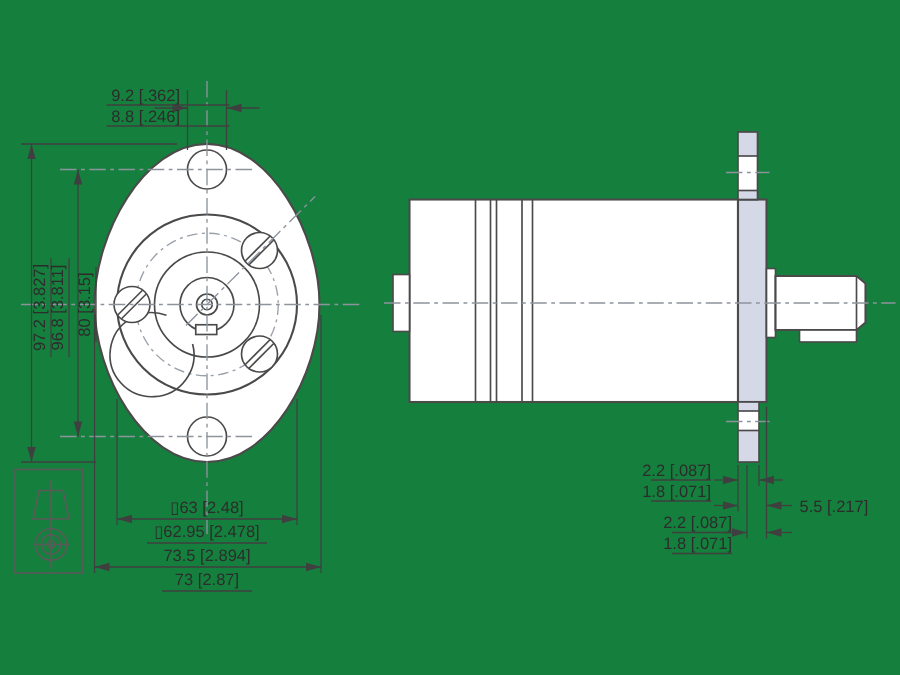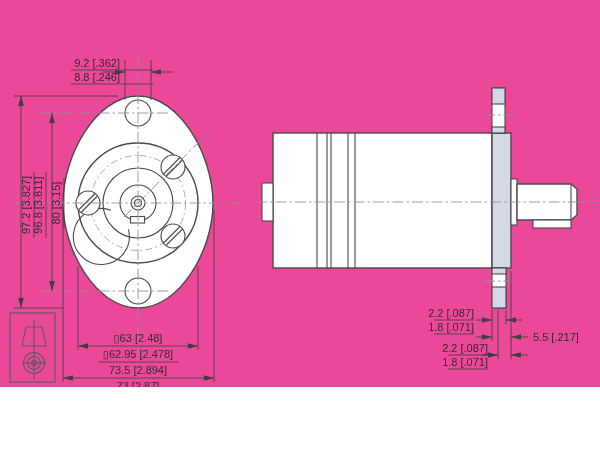--- a/index.html
+++ b/index.html
@@ -1,17 +1,17 @@
 <!DOCTYPE html>
 <html><head>
 <meta charset="utf-8">
 <style>
   html,body{margin:0;padding:0;background:#fff;}
   #canvas{
-    position:relative;width:600px;height:387px;background:#ec4899;
+    position:relative;width:600px;height:450px;background:#15803d;
     font-family:"Liberation Sans", sans-serif;overflow:hidden;
   }
   svg text{
     font-family:"Liberation Sans", sans-serif;
     font-size:11px;fill:#2c2c2c;
   }
   .outline{stroke:#4a4a4a;stroke-width:1.4;fill:none;}
   .outline-thin{stroke:#4a4a4a;stroke-width:1.1;fill:none;}
   .whitefill{fill:#ffffff;}
   .shaded{fill:#d5d9e7;}

